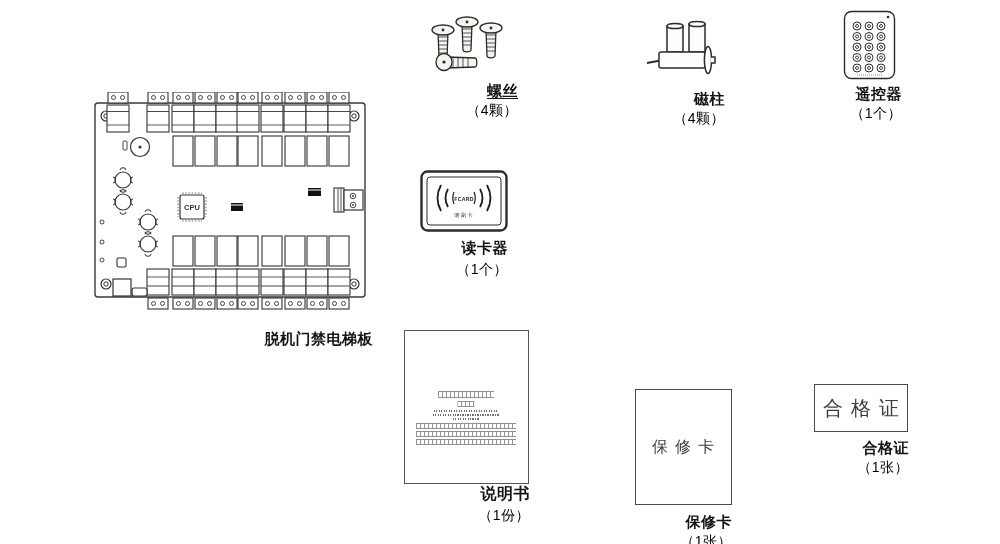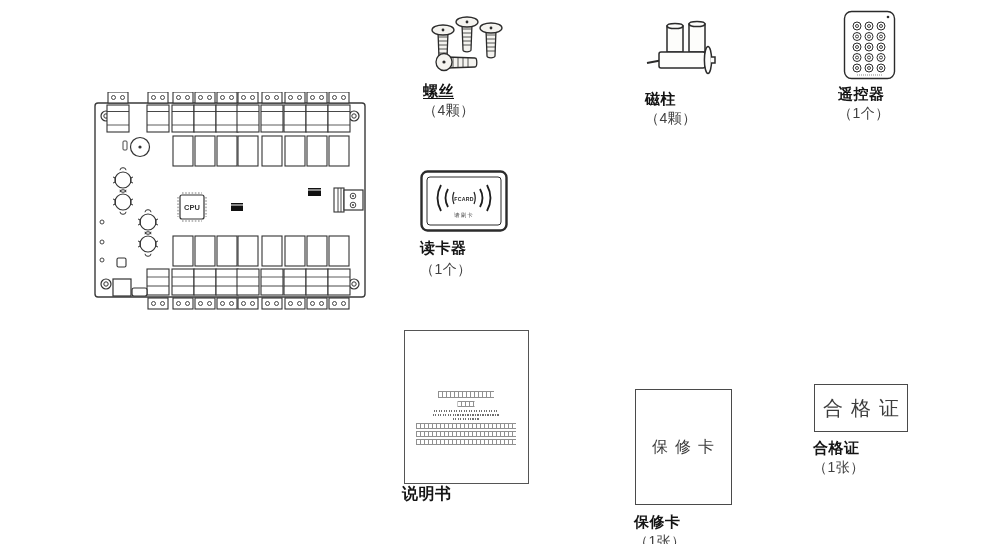--- a/index.html
+++ b/index.html
@@ -2,24 +2,24 @@
 <html><head>
 <meta charset="utf-8">
 <style>
   * { margin:0; padding:0; box-sizing:border-box; }
   html,body { background:#fff; }
   .canvas {
     position:relative; width:1000px; height:544px; margin:0 auto;
     background:#ffffff; overflow:hidden;
     font-family:"Liberation Sans", sans-serif;
   }
-  .item { position:absolute; text-align:left; }
+  .item { position:absolute; text-align:right; }
   .name { font-weight:bold; font-size:15px; color:#141414; letter-spacing:0.5px; }
   .name.u { text-decoration:underline; text-underline-offset:2px; }
-  .qty  { font-size:14px; color:#404040; margin-top:1px; letter-spacing:0.5px; }
+  .qty  { font-size:14px; color:#000000; margin-top:1px; letter-spacing:0.5px; }
   svg { display:block; margin:0 auto; }
 
   
   .manual-page { position:relative; width:125px; height:154px; background:#fff;
                  border:1px solid #555; margin:0 auto; }
   .ph { position:absolute; left:50%; transform:translateX(-50%);
         border-top:1px solid #909090; border-bottom:1px solid #909090;
         background:repeating-linear-gradient(90deg,#909090 0 1px,transparent 1px 4px); }
   .ph.thin { border:none; height:2px;
         background:repeating-linear-gradient(90deg,#6f6f6f 0 1px,transparent 1px 2.5px); }
@@ -192,20 +192,21 @@
         <circle cx="14" cy="130" r="2"></circle>
           <circle cx="14" cy="150" r="2"></circle>
           <circle cx="14" cy="168" r="2"></circle>
       </g>
       <rect x="29" y="166" width="9" height="9" rx="1.5" fill="none" stroke="#333" stroke-width="1.1"></rect>
       <g>
         <rect x="25" y="187" width="18" height="17" fill="#fff" stroke="#333" stroke-width="1.2"></rect>
         <rect x="44" y="196" width="15" height="8" rx="2" fill="#fff" stroke="#333" stroke-width="1.2"></rect>
       </g>
     </svg>
+    <div class="name" style="margin-top:16px;">脱机门禁电梯板</div>
   </div>
 
   <div class="item" style="left:423px; top:12px; width:95px;">
     <svg width="90" height="68" viewBox="0 0 90 68">
       <defs>
         <g id="screwV" fill="#f4f3ef" stroke="#2b2b2b" stroke-width="1.3">
           <path d="M-5,4 L-4,30 a4,1.8 0 0 0 8,0 L5,4 Z"></path>
           <g stroke-width="0.8">
               <line x1="-4.6" y1="9" x2="4.6" y2="9"></line>
               <line x1="-4.4" y1="13" x2="4.4" y2="13"></line>
@@ -334,20 +335,21 @@
       <div class="ph" style="top:60px; width:56px; height:7px;"></div>
       <div class="ph" style="top:70px; width:17px; height:6px;"></div>
       <div class="ph thin" style="top:79px; width:64px;"></div>
       <div class="ph thin" style="top:83px; width:67px;"></div>
       <div class="ph thin" style="top:87px; width:27px;"></div>
       <div class="ph" style="top:92px;  width:100px; height:6px;"></div>
       <div class="ph" style="top:100px; width:100px; height:6px;"></div>
       <div class="ph" style="top:108px; width:100px; height:6px;"></div>
     </div>
     <div class="name" style="font-size:16px;">说明书</div>
+    <div class="qty" style="margin-top:2px;">（1份）</div>
   </div>
 
   <div class="item" style="left:634px; top:349px; width:98px;margin-top:40px;">
     <div class="card warranty">
       <span>保修卡</span>
     </div>
     <div class="name" style="margin-top:8px;">保修卡</div>
     <div class="qty">（1张）</div>
   </div>
 

